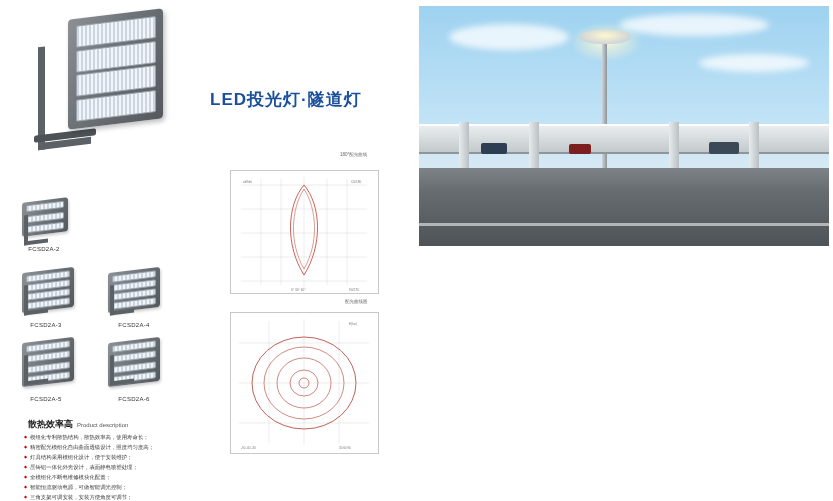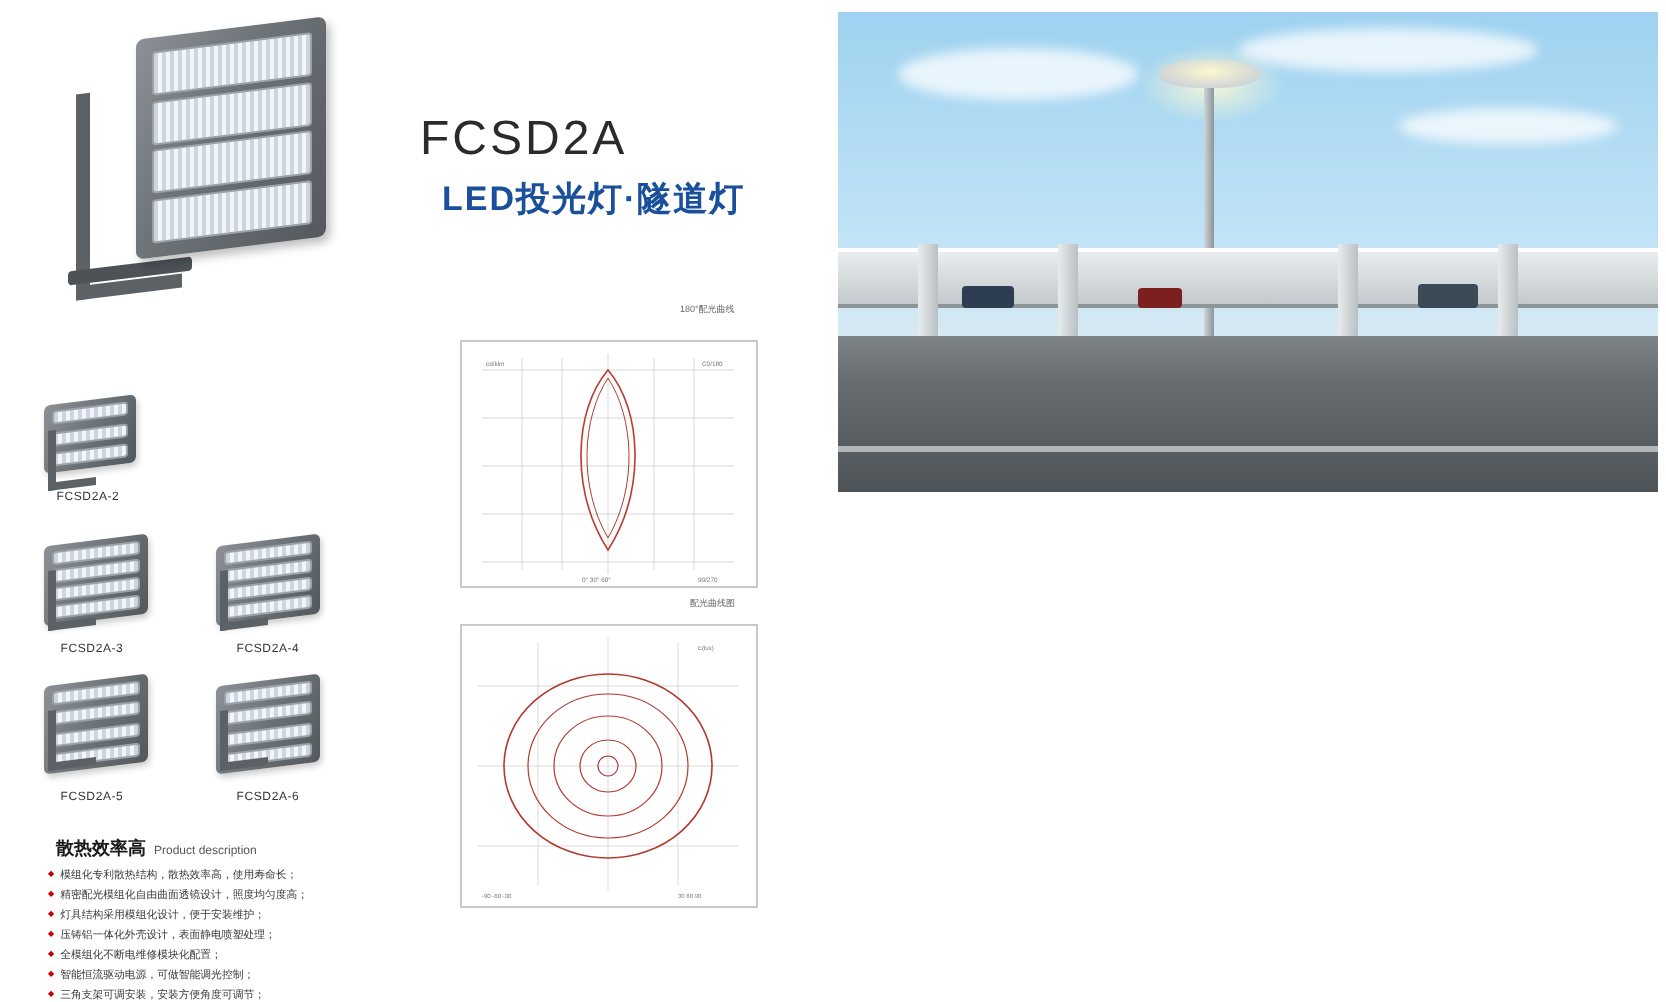--- a/index.html
+++ b/index.html
@@ -63,21 +63,21 @@
   }
 
   .desc-title{position:absolute;left:28px;top:418px;font-size:9px;color:#1a1a1a;font-weight:bold;}
   .desc-title .en{font-size:6px;font-weight:normal;color:#555;margin-left:4px;}
   .desc-line{position:absolute;left:24px;width:168px;font-size:5.4px;color:#3a3a3a;line-height:1.3;}
   .desc-line:before{content:"◆";color:#c00;font-size:4px;margin-right:3px;vertical-align:1px;}
 
   
   .mid-col{position:absolute;left:200px;top:0;width:210px;height:501px;}
   .model{position:absolute;left:10px;top:56px;font-size:24px;color:#2b2b2b;letter-spacing:1.5px;}
-  .subtitle{position:absolute;left:21px;top:88px;font-size:17px;color:#1a4f9c;font-weight:bold;letter-spacing:1px;}
+  .subtitle{position:absolute;left:10px;top:88px;font-size:17px;color:#1a4f9c;font-weight:bold;letter-spacing:1px;}
 
   .curve-box{
     position:absolute;left:30px;width:147px;border:1px solid #c8c8c8;background:#fff;
   }
   .curve-cap{position:absolute;font-size:4.5px;color:#666;}
 
   
   .right-col{position:absolute;left:413px;top:0;width:420px;height:501px;}
   .photo{
     position:absolute;left:6px;top:6px;width:410px;height:240px;overflow:hidden;
@@ -200,21 +200,20 @@
     <div class="desc-line" style="top:434px;">模组化专利散热结构，散热效率高，使用寿命长；</div>
     <div class="desc-line" style="top:444px;">精密配光模组化自由曲面透镜设计，照度均匀度高；</div>
     <div class="desc-line" style="top:454px;">灯具结构采用模组化设计，便于安装维护；</div>
     <div class="desc-line" style="top:464px;">压铸铝一体化外壳设计，表面静电喷塑处理；</div>
     <div class="desc-line" style="top:474px;">全模组化不断电维修模块化配置；</div>
     <div class="desc-line" style="top:484px;">智能恒流驱动电源，可做智能调光控制；</div>
     <div class="desc-line" style="top:494px;">三角支架可调安装，安装方便角度可调节；</div>
   </div>
 
   <div class="mid-col">
-    <div class="model">FCSD2A</div>
     <div class="subtitle">LED投光灯·隧道灯</div>
 
     <div class="curve-cap" style="left:140px;top:152px;">180°配光曲线</div>
     <div class="curve-cap" style="left:145px;top:299px;">配光曲线图</div>
 
     <div class="curve-box" style="top:170px;height:122px;">
       <svg viewBox="0 0 147 122" width="147" height="122">
         <g stroke="#cfcfcf" stroke-width="0.4" fill="none">
           <line x1="73" y1="6" x2="73" y2="116"></line>
           <line x1="10" y1="14" x2="136" y2="14"></line>

